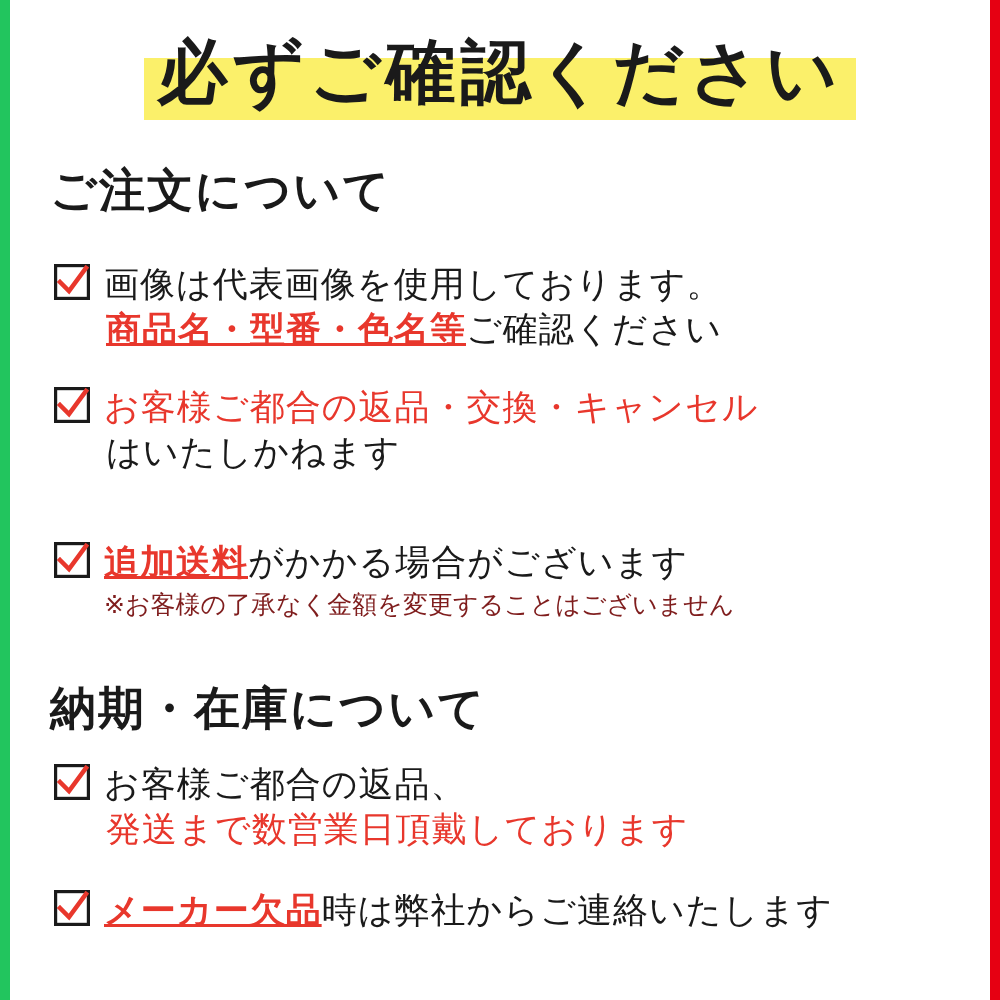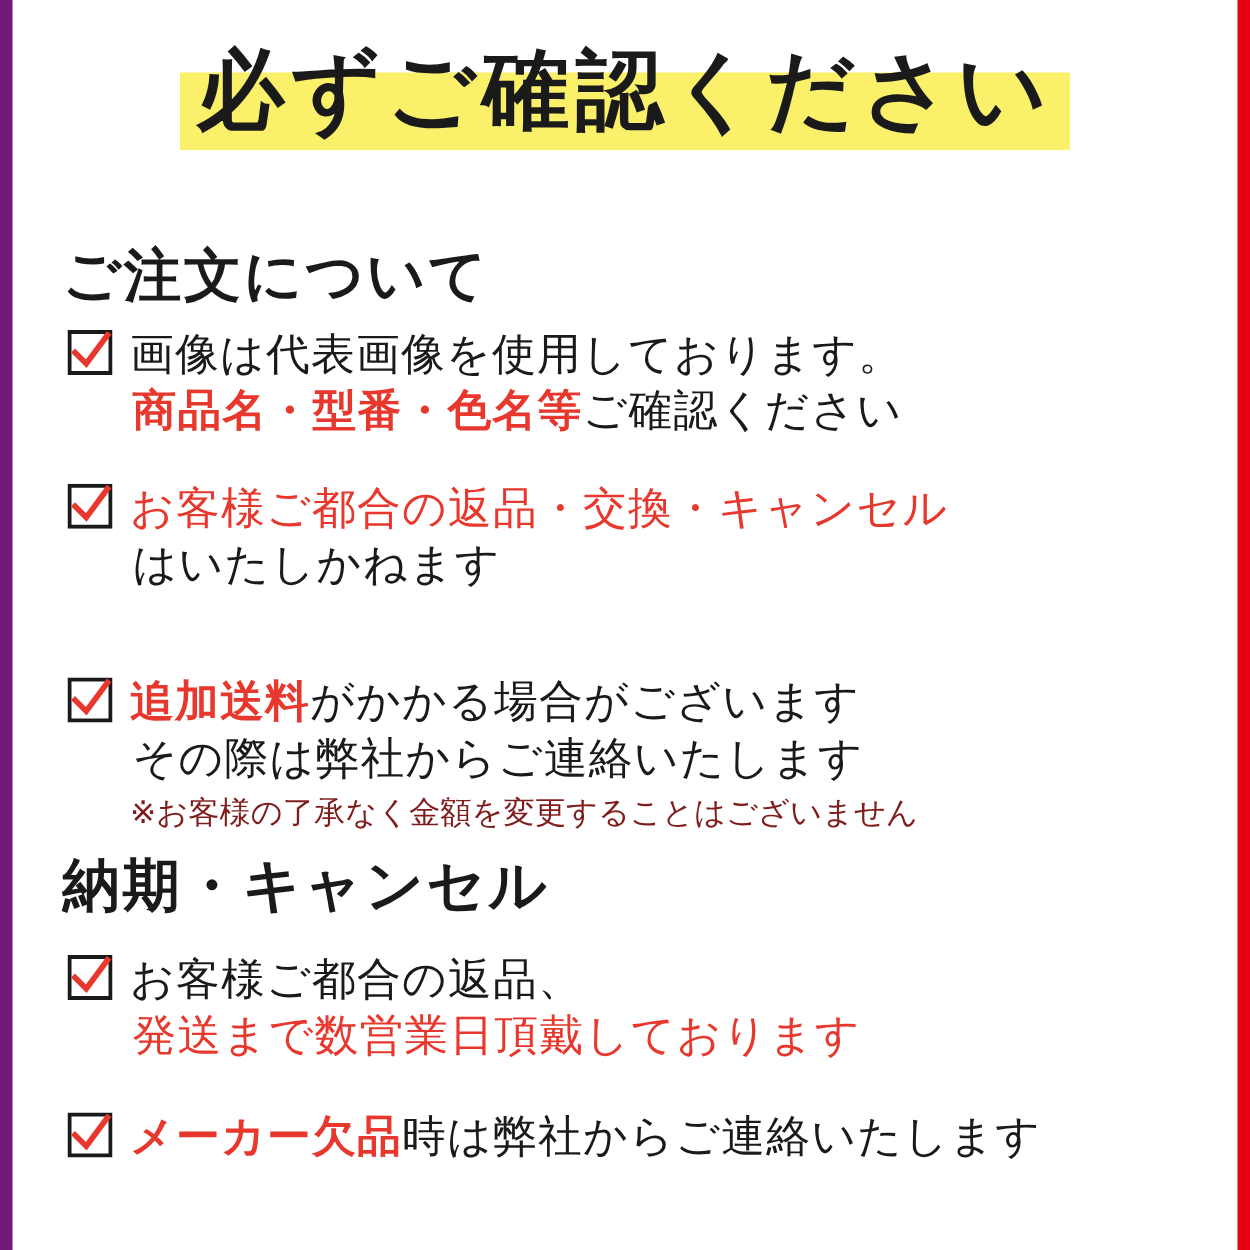--- a/index.html
+++ b/index.html
@@ -11,21 +11,21 @@
     height: 1000px;
     background: #ffffff;
     font-family: "DejaVu Sans", "Liberation Sans", sans-serif;
     overflow: hidden;
   }
   .page {
     position: relative;
     width: 1000px;
     height: 1000px;
     box-sizing: border-box;
-    border-left: 10px solid #701a75;
+    border-left: 10px solid #22c55e;
     border-right: 10px solid #e60012;
     background: #ffffff;
   }
   .content {
     position: absolute;
     left: 0;
     top: 0;
     width: 980px;
     height: 1000px;
   }
@@ -67,21 +67,21 @@
   
   .section-head {
     position: absolute;
     left: 40px;
     font-size: 46px;
     font-weight: bold;
     color: #1a1a1a;
     letter-spacing: 2px;
     white-space: nowrap;
   }
-  #head-order { top: 190px; }
+  #head-order { top: 160px; }
   #head-stock { top: 678px; }
 
   
   .item {
     position: absolute;
     left: 44px;
     width: 910px;
   }
   .item .check {
     position: absolute;
@@ -94,21 +94,21 @@
     margin-left: 50px;
   }
   .line {
     font-size: 35px;
     line-height: 1.28;
     color: #1a1a1a;
     letter-spacing: 1px;
     white-space: nowrap;
   }
   .line.red { color: #e8372c; font-weight: normal; }
-  .line .red { color: #e8372c; font-weight: bold; }
+  .line .red { color: #e8372c; font-weight: bold; text-decoration: underline; }
   .line.indent { margin-left: 2px; }
   .note {
     font-size: 25px;
     color: #7f1d1d;
     letter-spacing: 0px;
     line-height: 1.3;
     white-space: nowrap;
     margin-top: 4px;
     margin-left: 0;
   }
@@ -161,26 +161,25 @@
 
     <div class="item" id="item-3">
       <span class="check">
         <svg width="36" height="36" viewBox="0 0 36 36">
           <rect x="1.6" y="1.6" width="32.8" height="32.8" fill="#ffffff" stroke="#1a1a1a" stroke-width="3.2"></rect>
           <path d="M6 18 L15 27 L32 4" fill="none" stroke="#e8372c" stroke-width="4.5" stroke-linecap="square"></path>
         </svg>
       </span>
       <div class="lines">
         <div class="line"><span class="red">追加送料</span><span>がかかる場合がございます</span></div>
-        <div class="line indent">その際は弊社からご連絡いたします</div>
         <div class="note">※お客様の了承なく金額を変更することはございません</div>
       </div>
     </div>
 
-    <div class="section-head" id="head-stock">納期・キャンセル</div>
+    <div class="section-head" id="head-stock">納期・在庫について</div>
 
     <div class="item" id="item-4">
       <span class="check">
         <svg width="36" height="36" viewBox="0 0 36 36">
           <rect x="1.6" y="1.6" width="32.8" height="32.8" fill="#ffffff" stroke="#1a1a1a" stroke-width="3.2"></rect>
           <path d="M6 18 L15 27 L32 4" fill="none" stroke="#e8372c" stroke-width="4.5" stroke-linecap="square"></path>
         </svg>
       </span>
       <div class="lines">
         <div class="line">お客様ご都合の返品、</div>

